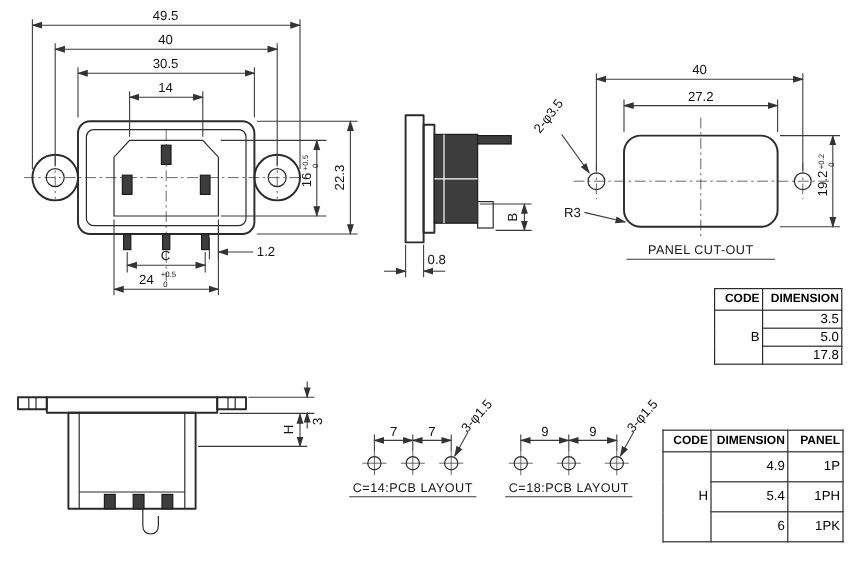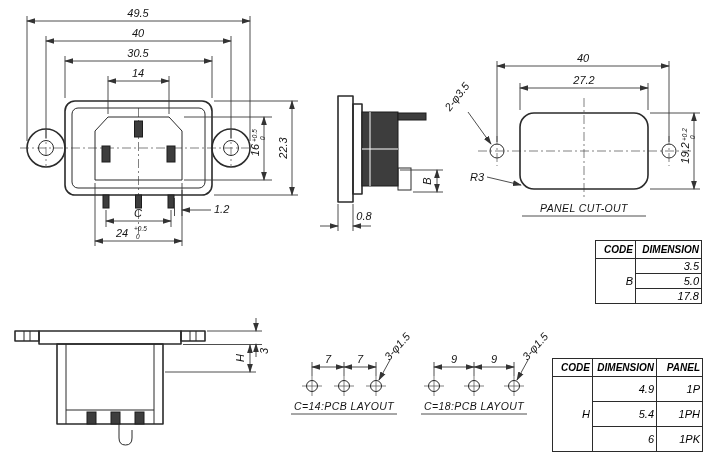--- a/index.html
+++ b/index.html
@@ -1,17 +1,17 @@
 <!DOCTYPE html>
 <html><head>
 <meta charset="utf-8">
 <style>
   html,body{margin:0;padding:0;background:#fff;}
   .page{position:relative;width:714px;height:475px;background:#ffffff;overflow:hidden;
-        font-family:"Liberation Sans",sans-serif;font-style:italic;}
+        font-family:"Liberation Sans",sans-serif;}
   .page svg{position:absolute;left:0;top:0;}
   .obj{fill:none;stroke:#2b2b2b;stroke-width:1.6;stroke-linejoin:round;}
   .obj1{fill:none;stroke:#2b2b2b;stroke-width:1;}
   .dark{fill:#3d3d3d;stroke:#1c1c1c;stroke-width:1;}
   .dim{fill:none;stroke:#3a3a3a;stroke-width:0.9;}
   .thin{fill:none;stroke:#4a4a4a;stroke-width:0.7;}
   .cl{fill:none;stroke:#4a4a4a;stroke-width:0.7;stroke-dasharray:9 3 2 3;}
   text{font-family:"Liberation Sans",sans-serif;fill:#141414;}
   .d{font-size:11px;}
   .t{font-size:6.5px;}

